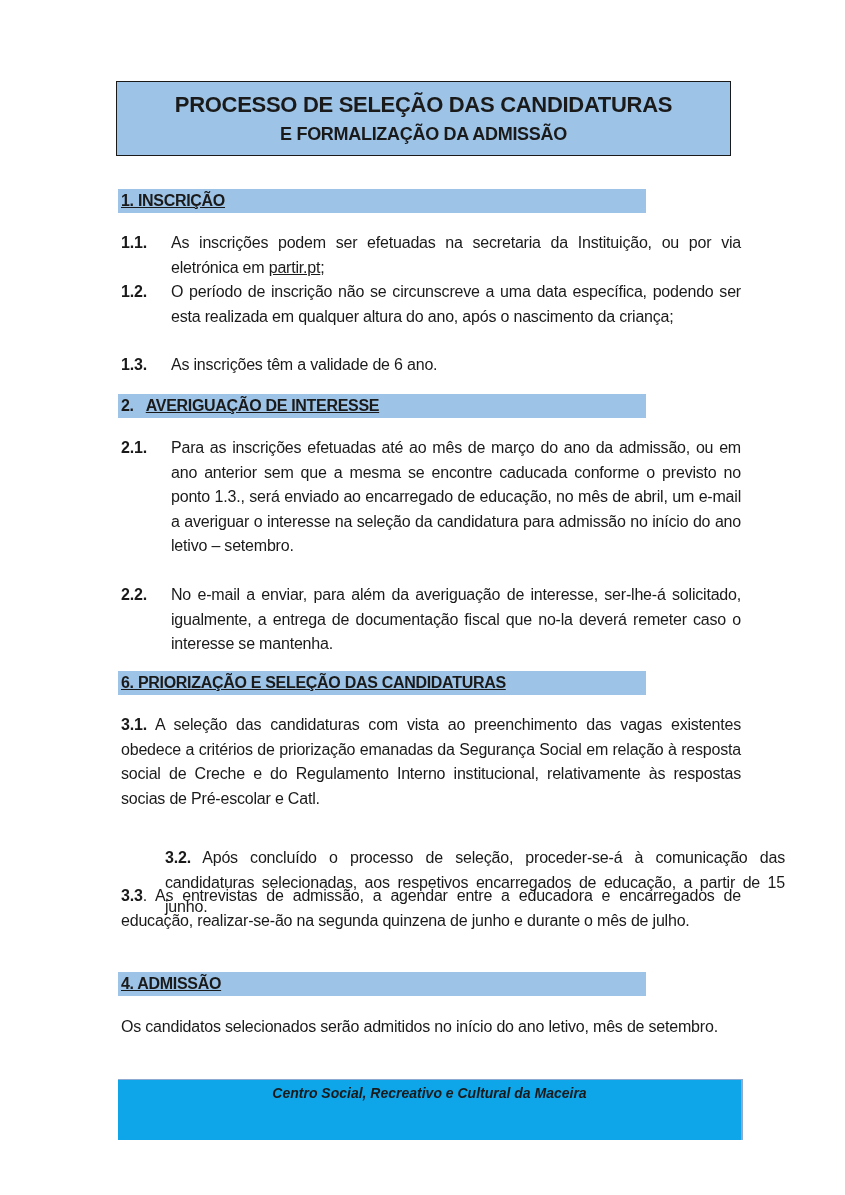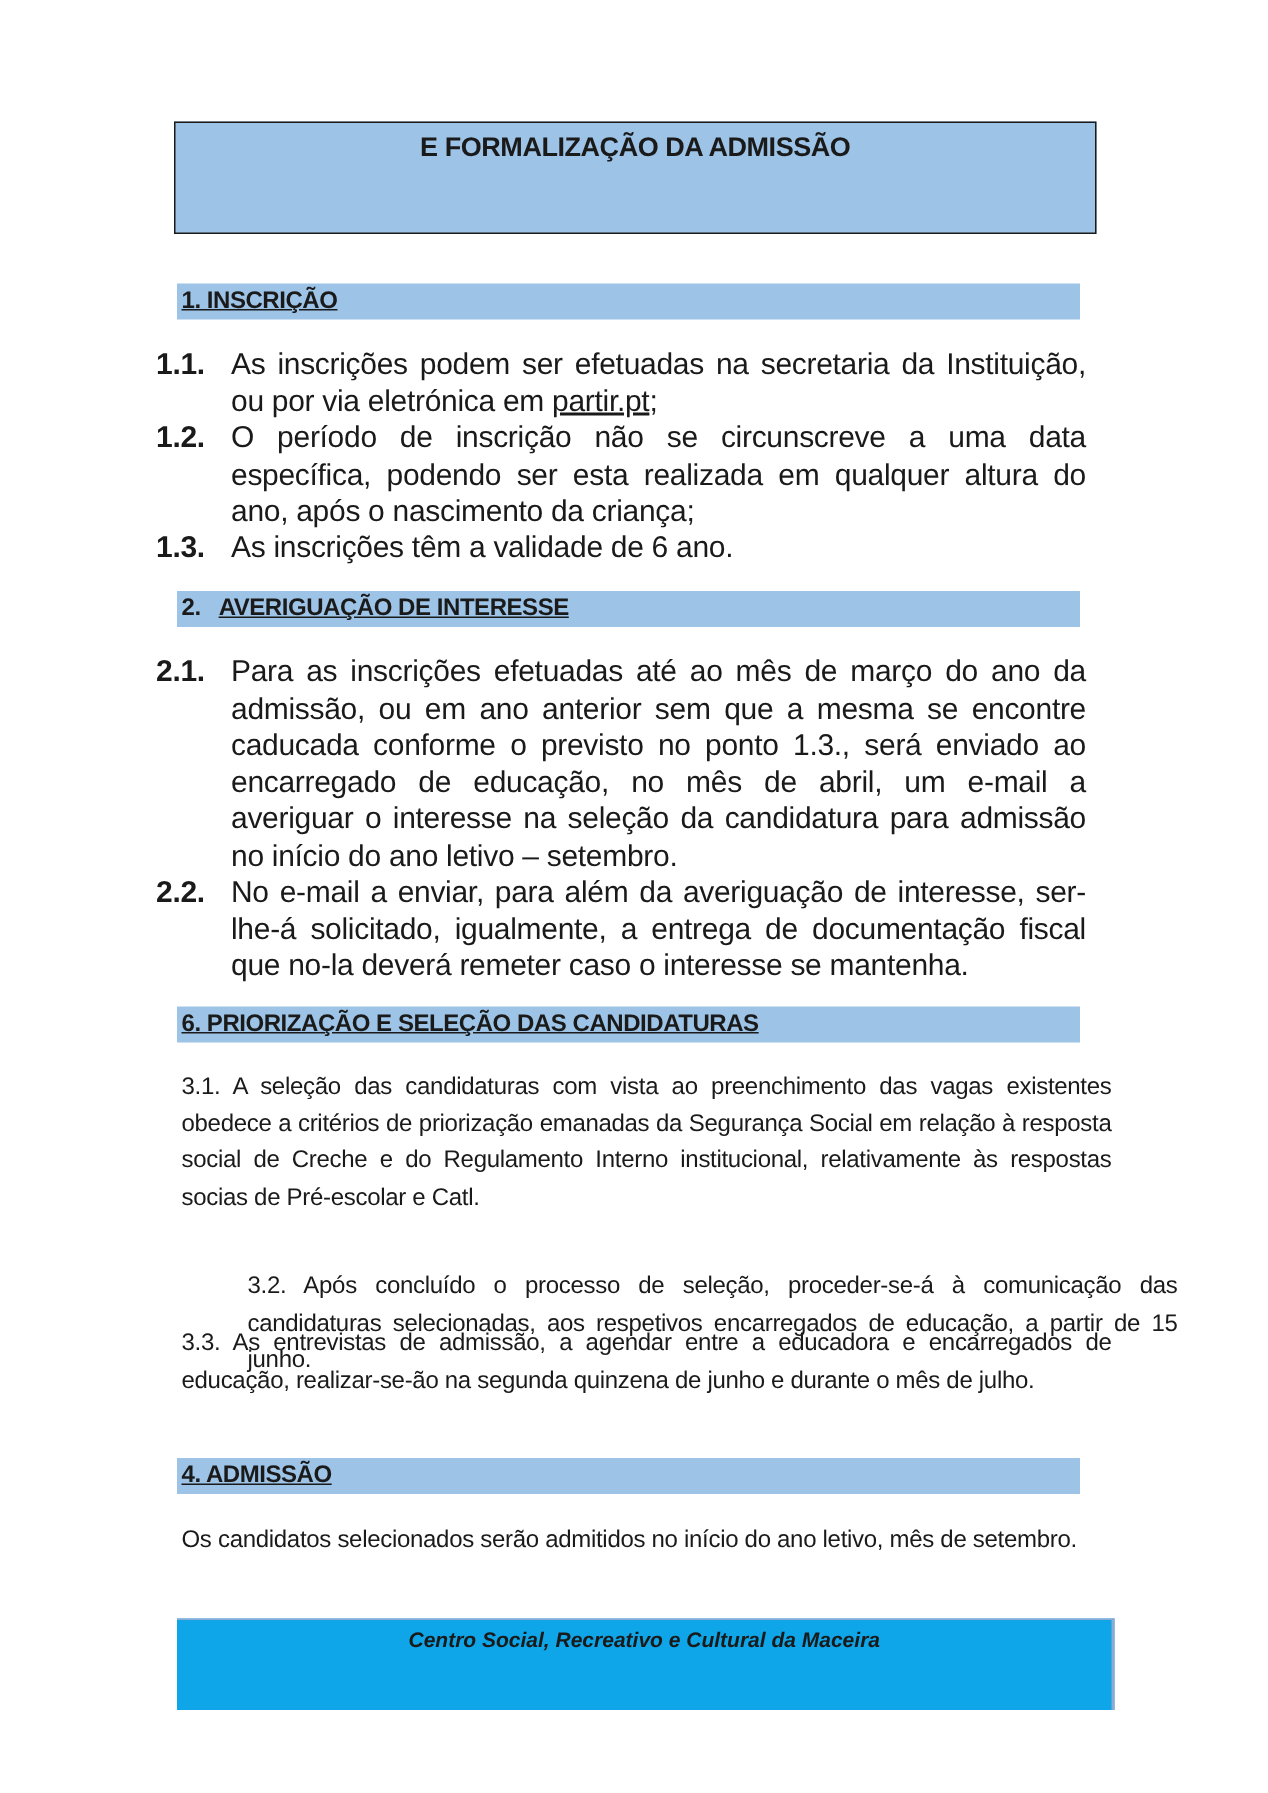--- a/index.html
+++ b/index.html
@@ -10,57 +10,58 @@
   }
   .title-box {
     position: absolute; left: 116px; top: 81px; width: 615px; height: 75px;
     background: #9dc3e6; border: 1px solid #1a1a1a; box-sizing: border-box;
     text-align: center;
   }
   .title-line1 { font-weight: bold; font-size: 22px; margin-top: 10px; letter-spacing: -0.3px; }
   .title-line2 { font-weight: bold; font-size: 18px; margin-top: 6px; letter-spacing: -0.3px; }
 
   .section-bar {
-    position: absolute; left: 118px; width: 602px; height: 24px;
+    position: absolute; left: 118px; width: 528px; height: 24px;
     background: #9dc3e6;
   }
   .section-bar span {
     display: inline-block; font-weight: bold; font-size: 16px;
     text-decoration: underline; margin-left: 3px; line-height: 24px;
     letter-spacing: -0.3px;
   }
   .section-bar .num { text-decoration: none; margin-right: 12px; }
 
   .item {
-    position: absolute; left: 104px; width: 620px;
-    font-size: 20px; line-height: 24.5px; text-align: justify;
+    position: absolute; left: 121px; width: 620px;
+    font-size: 16px; line-height: 24.5px; text-align: justify;
     letter-spacing: -0.2px;
   }
   .item .label { position: absolute; left: 0; top: 0; font-weight: bold; }
   .item .text { margin-left: 50px; display: block; }
   .para {
     position: absolute; left: 121px; width: 620px;
     font-size: 16px; line-height: 24.5px; text-align: justify;
     letter-spacing: -0.2px;
   }
-  .para b { font-weight: normal; }
+  .para b { font-weight: bold; }
   .link { text-decoration: underline; }
 
   .footer-box {
     position: absolute; left: 118px; top: 1079px; width: 625px; height: 61px;
     background: #0ea5e9; border-right: 2px solid #8eaad0; border-top: 1px solid #8eaad0;
     box-sizing: border-box; text-align: center; font-style: italic; font-size: 14px;
   }
   .footer-line1 { font-weight: bold; margin-top: 5px; }
   .footer-line2 { margin-top: 2px; }
 </style>
 </head>
 <body>
 
 <div class="title-box">
+  <div class="title-line1">PROCESSO DE SELEÇÃO DAS CANDIDATURAS</div>
   <div class="title-line2">E FORMALIZAÇÃO DA ADMISSÃO</div>
 </div>
 
 <div class="section-bar" style="top:189px;">
   <span>1. INSCRIÇÃO</span>
 </div>
 <div class="item" style="top:231px;">
   <span class="label">1.1.</span>
   <span class="text"><span>As inscrições podem ser efetuadas na secretaria da Instituição, ou por via eletrónica em </span><span class="link">partir.pt</span><span>;</span></span>
 </div>

